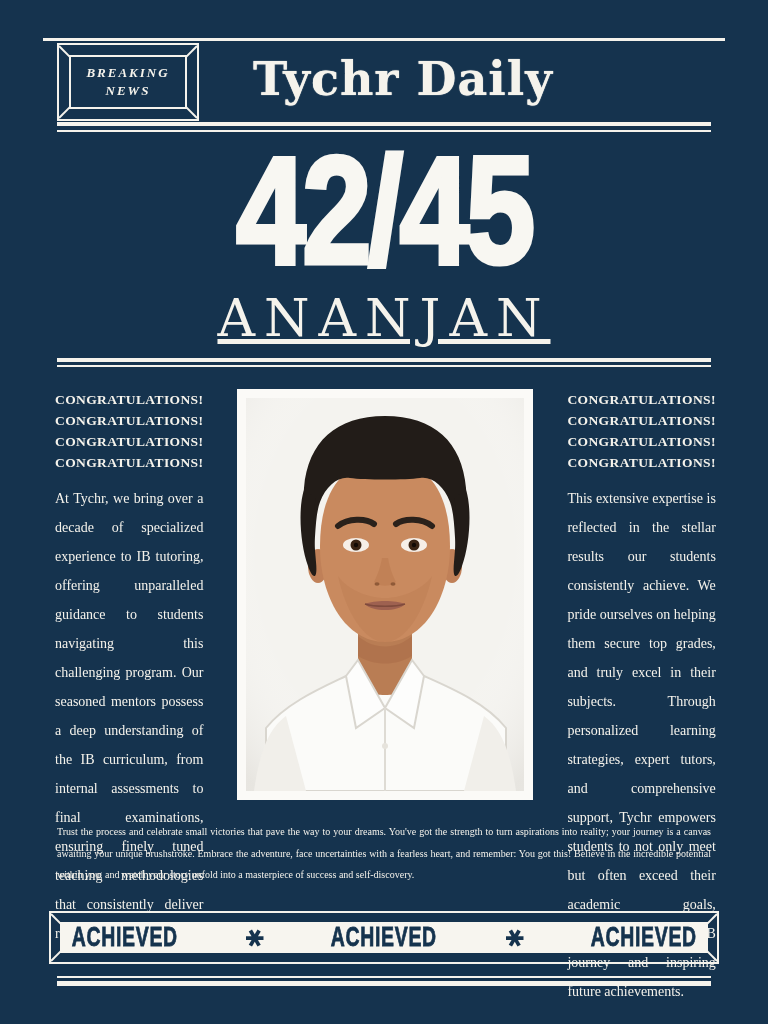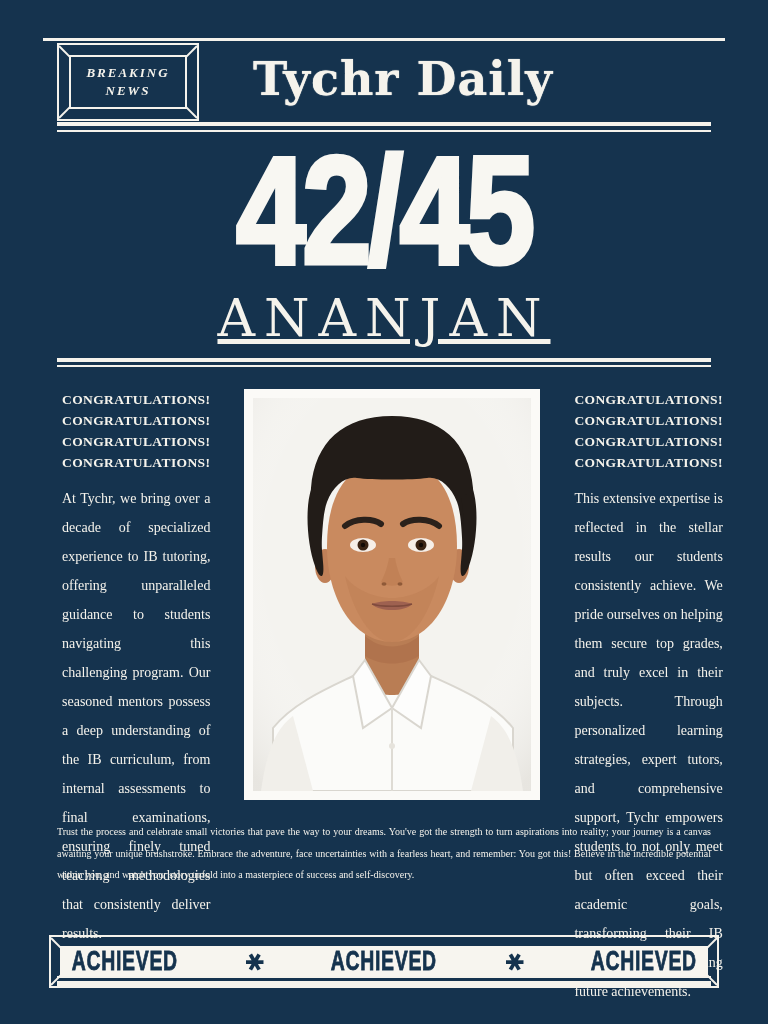--- a/index.html
+++ b/index.html
@@ -56,21 +56,21 @@
   .student-name {
     position:absolute; top:284px; left:0; width:768px; height:68px;
     text-align:center; font-family:"DejaVu Serif", serif;
     font-size:52px; line-height:68px; letter-spacing:9px; font-weight:normal;text-decoration:underline;
   }
   .name-rule-thick { top:358px; left:57px; width:654px; height:4px; }
   .name-rule-thin  { top:365px; left:57px; width:654px; height:2px; }
 
   
   .columns {
-    position:absolute; top:389px; left:62px; width:654px;
+    position:absolute; top:389px; left:55px; width:654px;
     display:flex; gap:34px;
   }
   .col { width:161px; }
   .congrats-line {
     font-weight:bold; font-size:13.5px; letter-spacing:0.4px;
     line-height:21px; white-space:nowrap;
   }
   .col-paragraph {
     margin-top:11px; font-size:14px; line-height:29px;
     text-align:justify; text-align-last:left;
@@ -83,21 +83,20 @@
   
   .footer-message {
     position:absolute; top:821px; left:57px; width:654px;
     font-size:10px; line-height:21.5px; text-align:justify; text-align-last:left;
   }
 
   
   .banner {
     position:absolute; top:911px; left:49px; width:670px; height:53px;
     border:2px solid #F5F3EC;
-    margin-top:24px;
   }
   .banner-inner {
     position:absolute; inset:9px; background:#F7F5EF;
     display:flex; align-items:center; justify-content:center; gap:46px;
   }
   .achieved {
     color:#15334E; font-family:"Liberation Sans", sans-serif; font-weight:bold;
     font-size:27px; letter-spacing:1px; transform:scaleX(0.72);
     -webkit-text-stroke:0.8px #15334E;
   }

